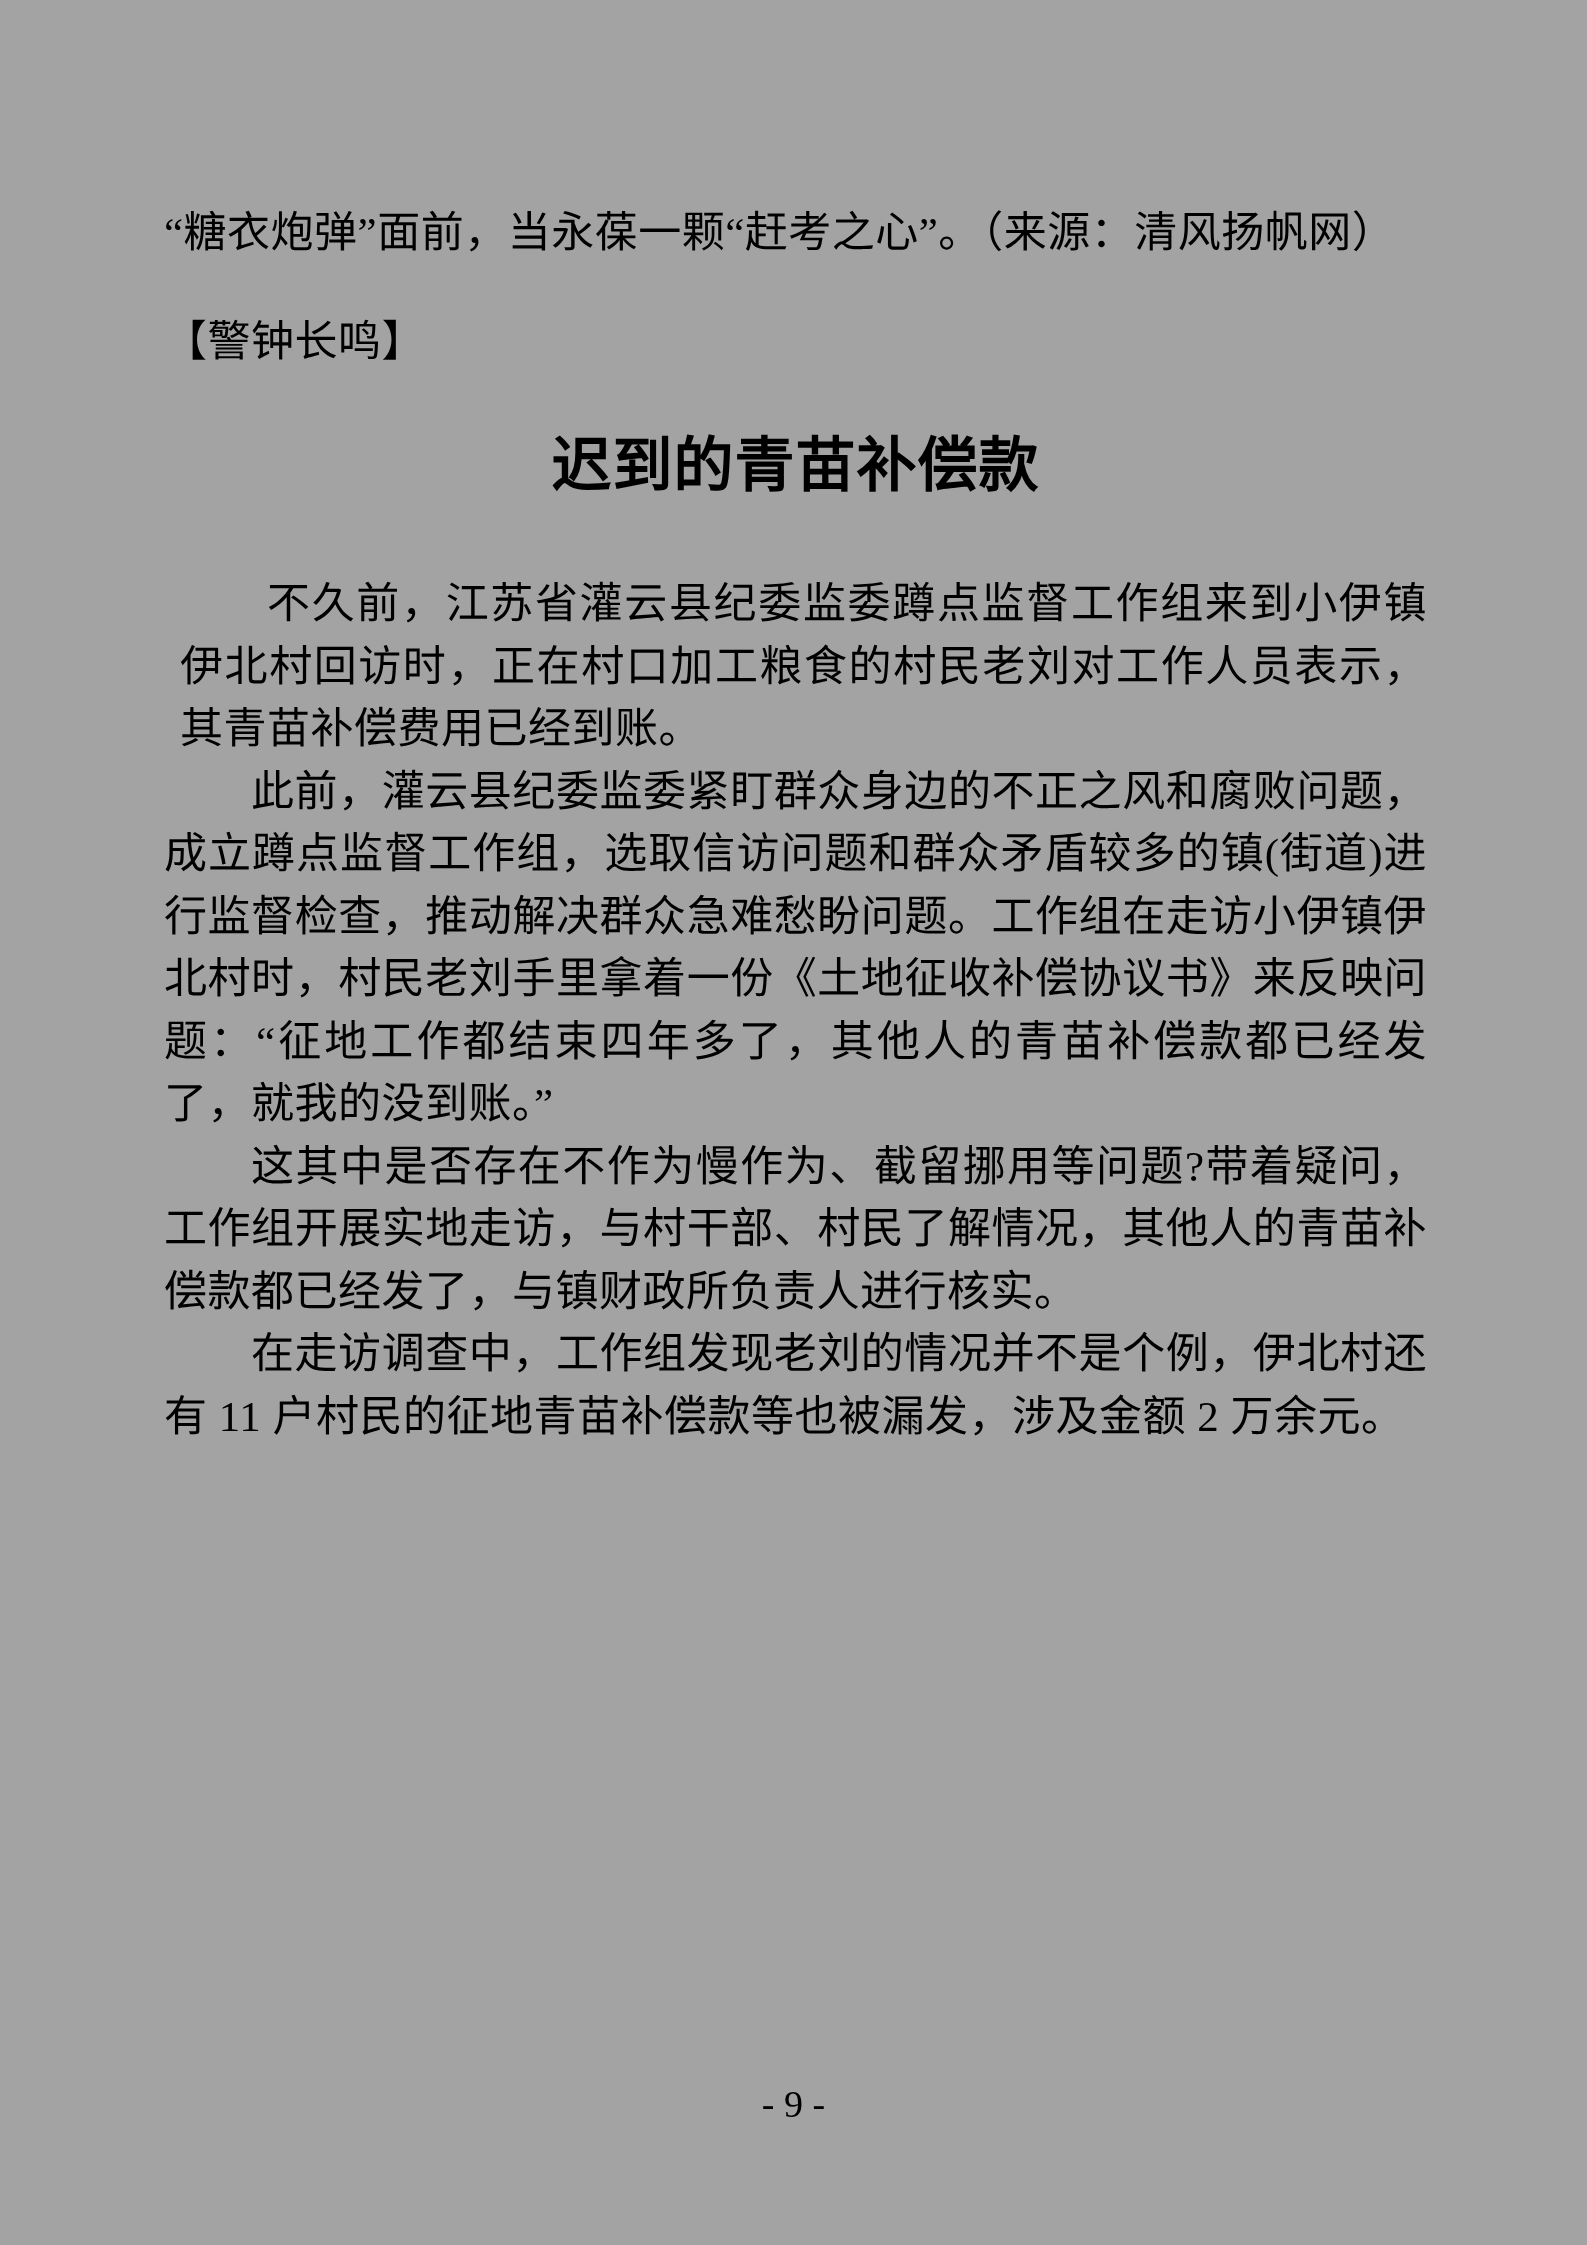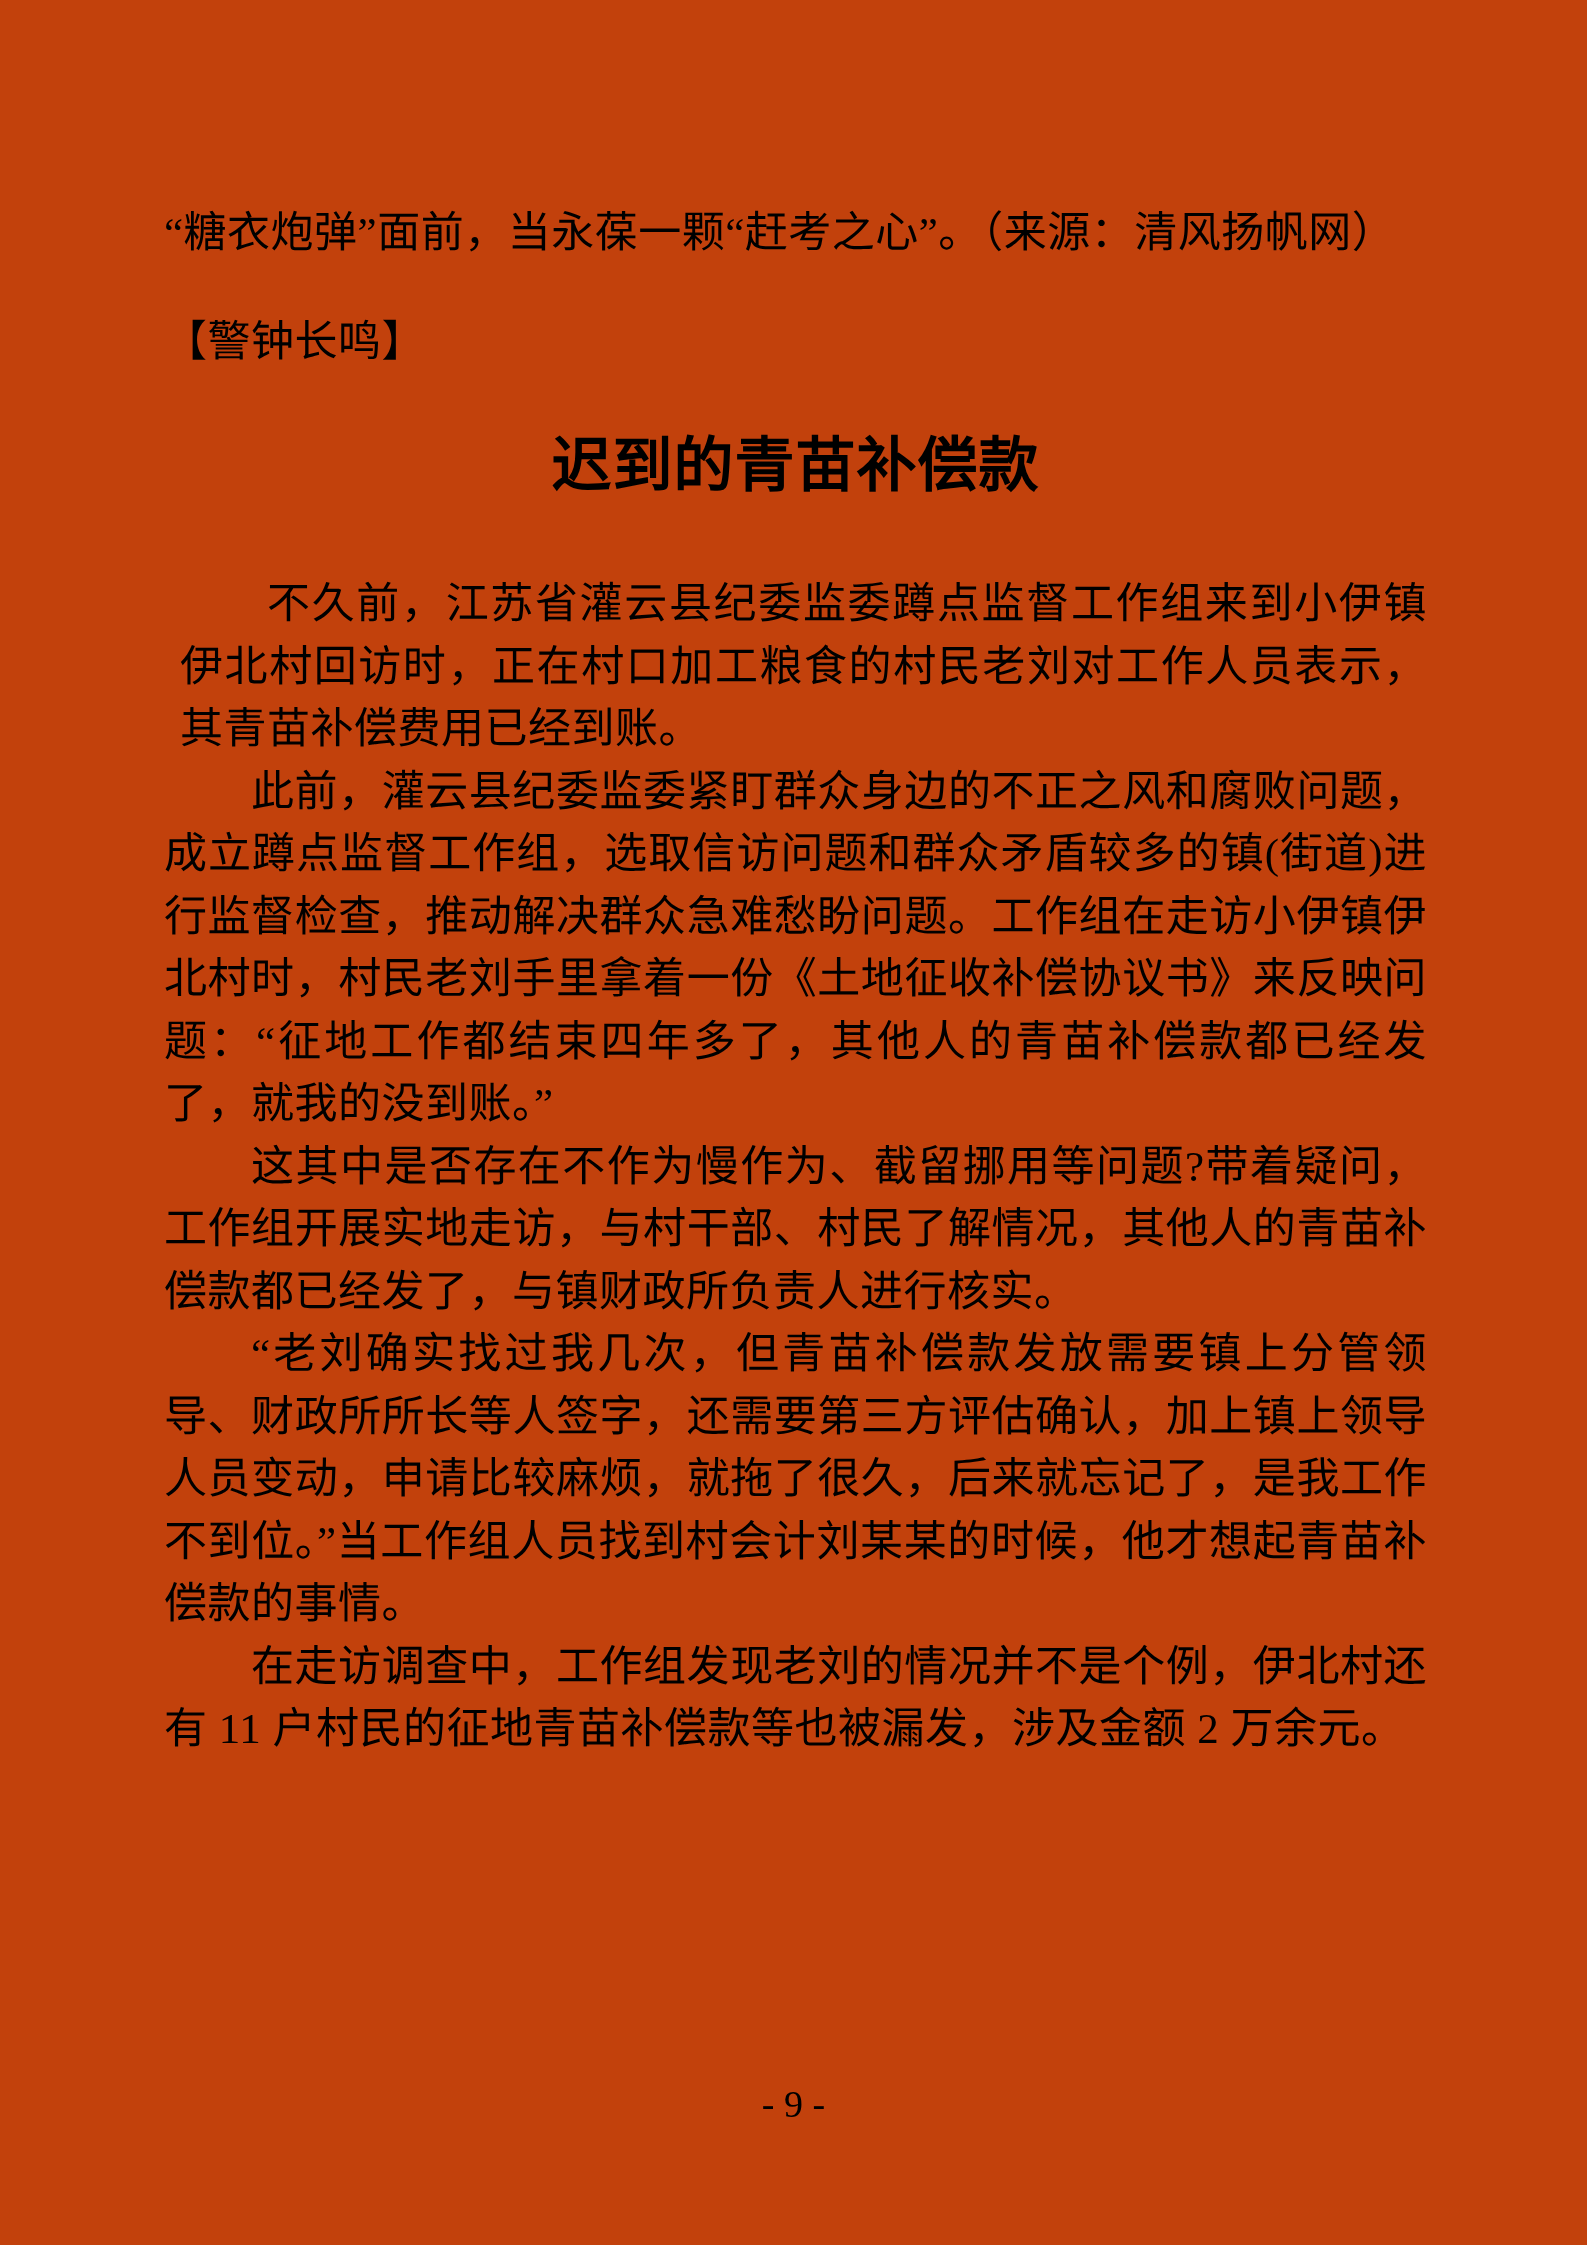--- a/index.html
+++ b/index.html
@@ -4,21 +4,21 @@
 <style>
   html, body {
     margin: 0;
     padding: 0;
     background: #ffffff;
   }
   .page {
     position: relative;
     width: 1587px;
     height: 2245px;
-    background: #c2410c;
+    background: #a3a3a3;
     color: #000000;
     font-family: "Liberation Serif", "DejaVu Serif", serif;
     overflow: hidden;
   }
   .content {
     position: absolute;
     left: 164px;
     top: 202px;
     width: 1263px;
   }
@@ -72,20 +72,19 @@
 
     <h1 class="article-title">迟到的青苗补偿款</h1>
 
     <p class="body-par indent2 first-body">不久前，江苏省灌云县纪委监委蹲点监督工作组来到小伊镇伊北村回访时，正在村口加工粮食的村民老刘对工作人员表示，其青苗补偿费用已经到账。</p>
 
     <p class="body-par indent2">此前，灌云县纪委监委紧盯群众身边的不正之风和腐败问题，成立蹲点监督工作组，选取信访问题和群众矛盾较多的镇(街道)进行监督检查，推动解决群众急难愁盼问题。工作组在走访小伊镇伊北村时，村民老刘手里拿着一份《土地征收补偿协议书》来反映问题：“征地工作都结束四年多了，其他人的青苗补偿款都已经发了，就我的没到账。”</p>
 
     <p class="body-par indent2">这其中是否存在不作为慢作为、截留挪用等问题?带着疑问，工作组开展实地走访，与村干部、村民了解情况，其他人的青苗补偿款都已经发了，与镇财政所负责人进行核实。</p>
 
 
-    <p class="body-par indent2">“老刘确实找过我几次，但青苗补偿款发放需要镇上分管领导、财政所所长等人签字，还需要第三方评估确认，加上镇上领导人员变动，申请比较麻烦，就拖了很久，后来就忘记了，是我工作不到位。”当工作组人员找到村会计刘某某的时候，他才想起青苗补偿款的事情。</p>
 
     <p class="body-par indent2">在走访调查中，工作组发现老刘的情况并不是个例，伊北村还有 11 户村民的征地青苗补偿款等也被漏发，涉及金额 2 万余元。</p>
 
   </div>
 
   <div class="page-number">- 9 -</div>
 </div>
 
 </body></html>

